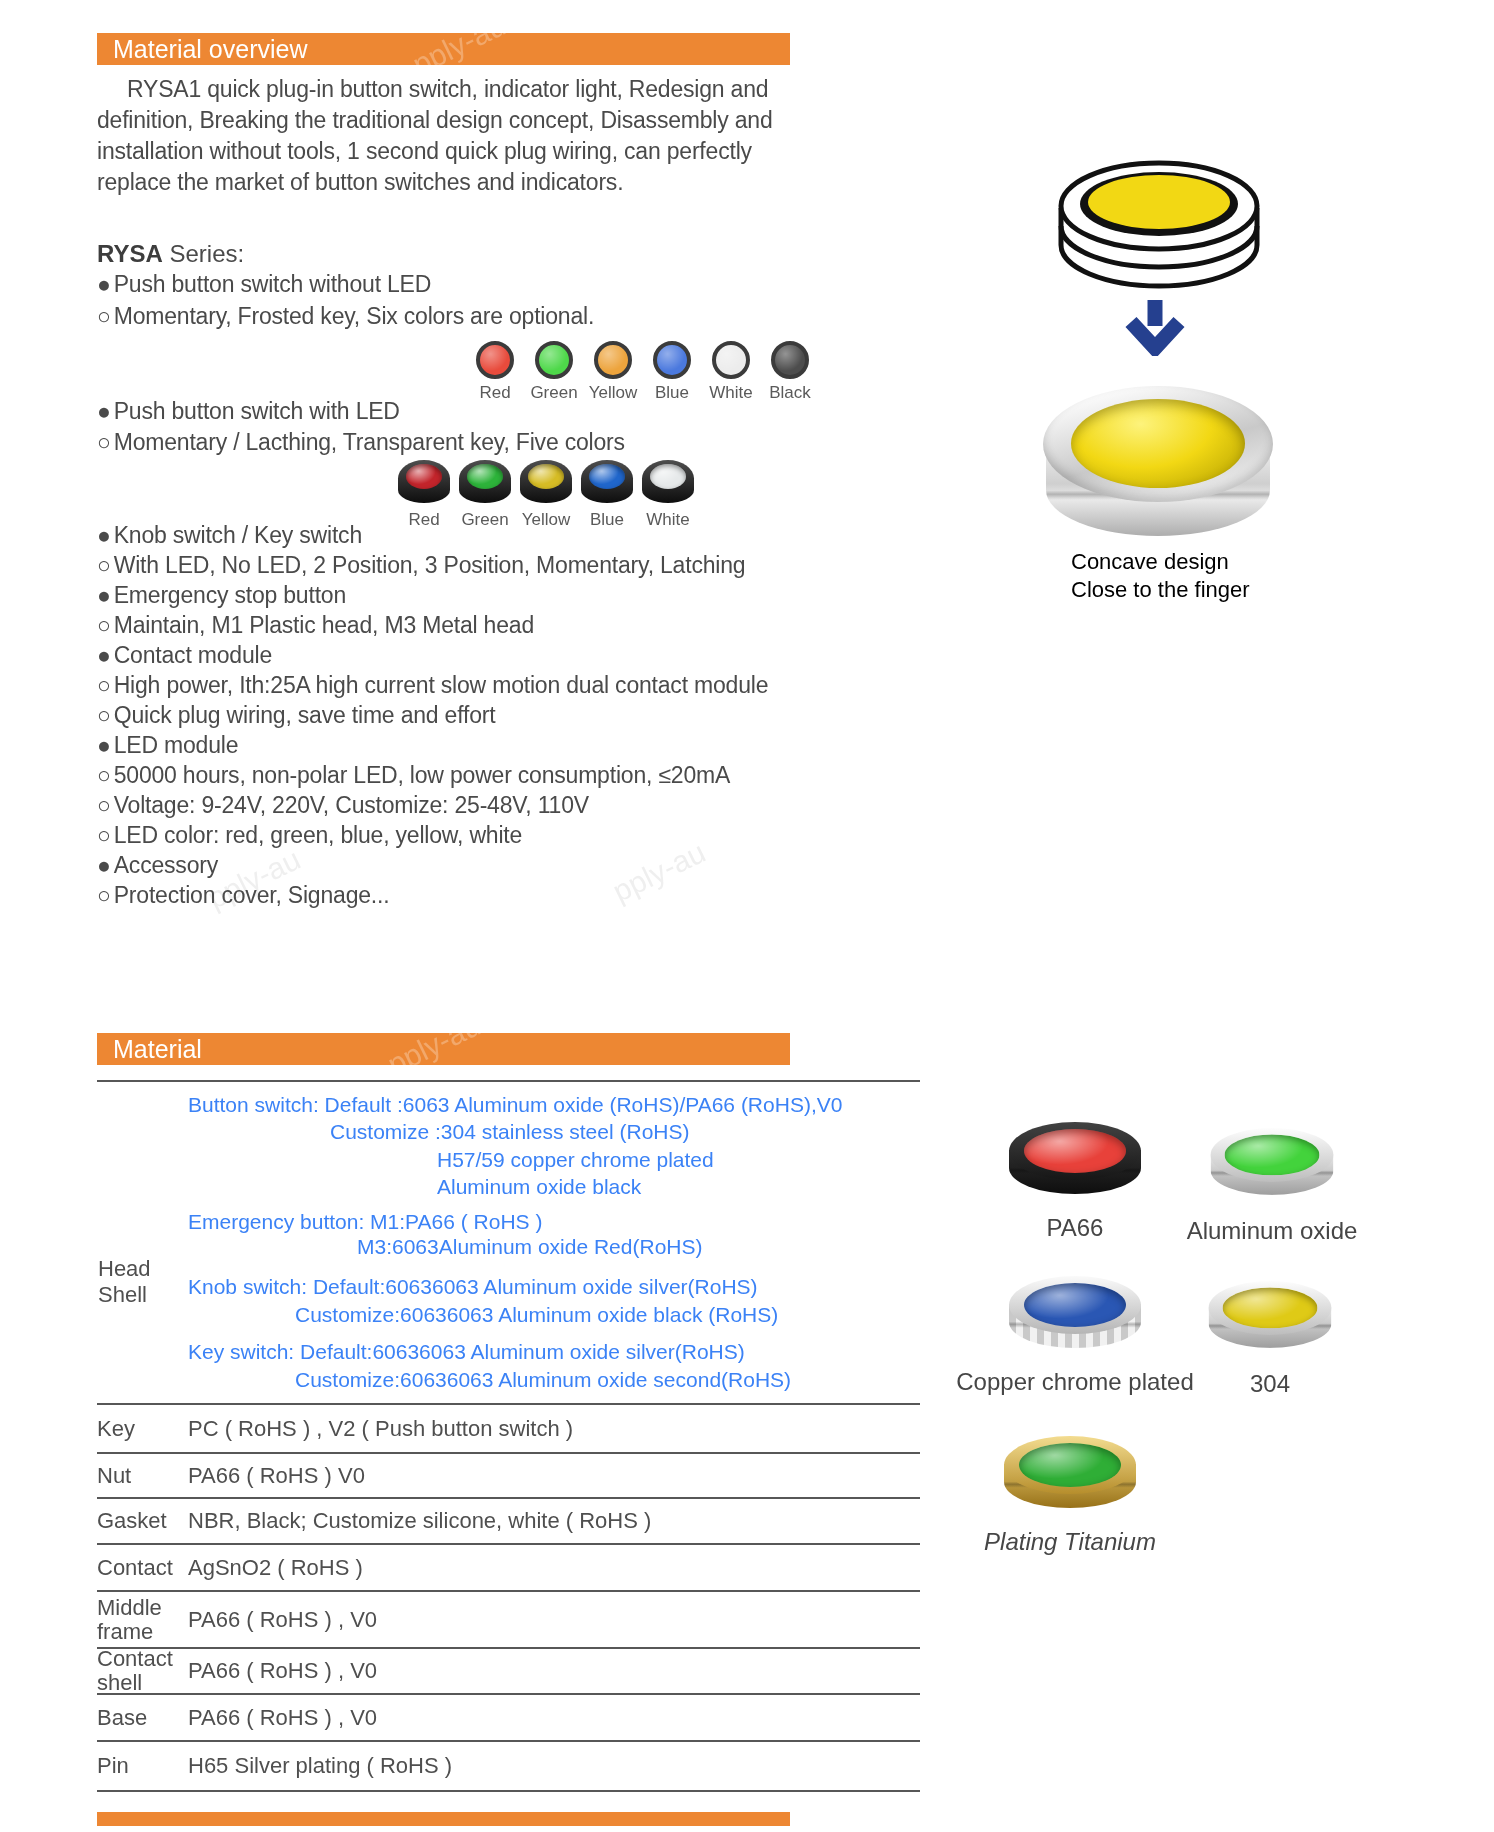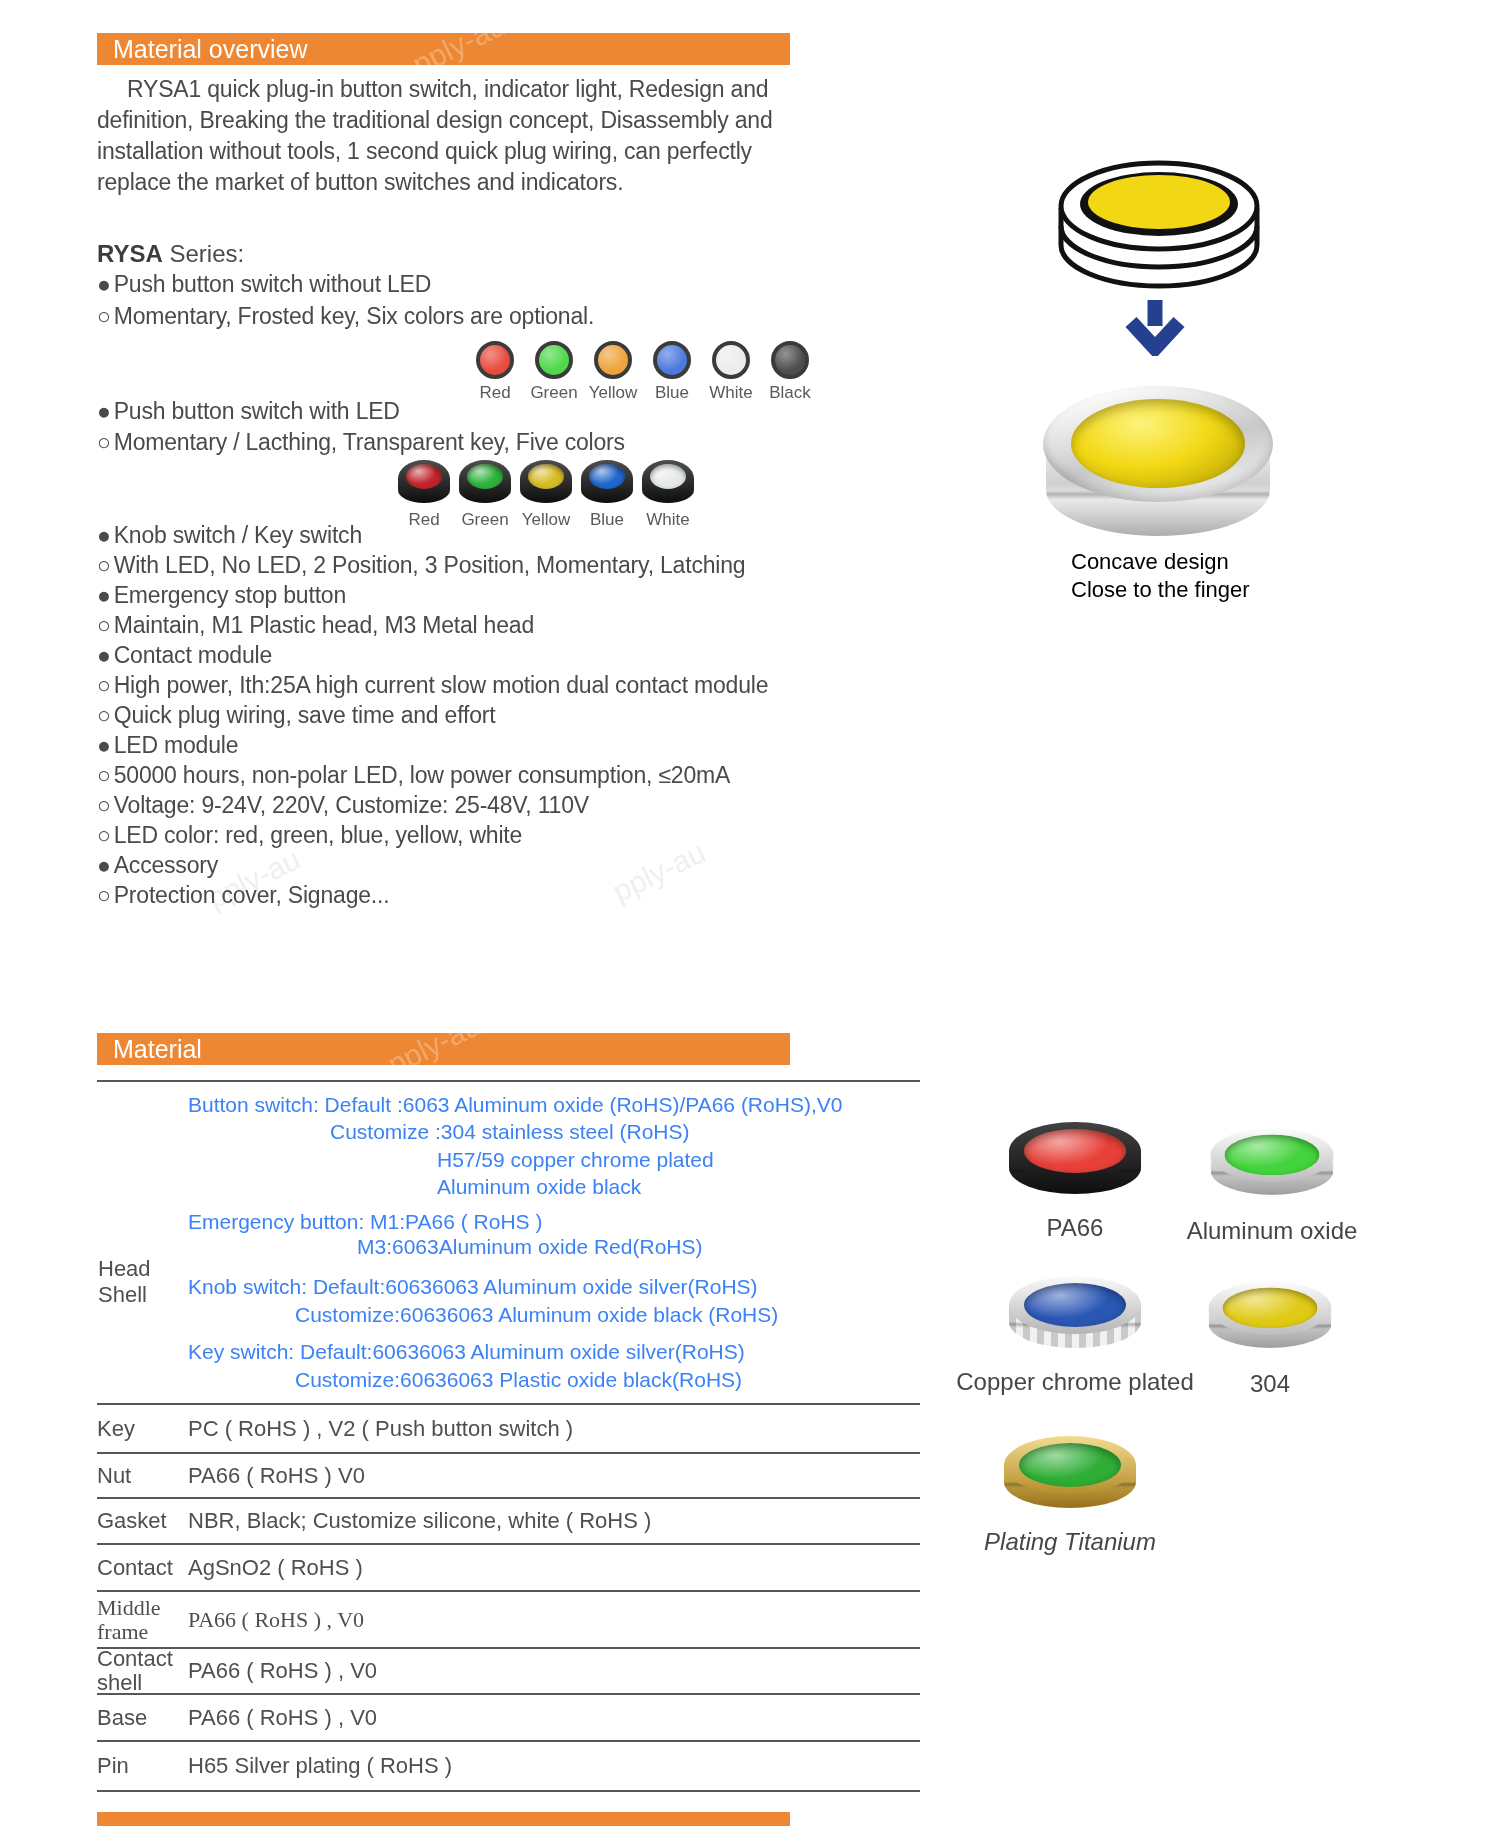--- a/index.html
+++ b/index.html
@@ -92,21 +92,21 @@
   .hs7 { left:107px; top:210px; }
   .hs8 { left:0;    top:247px; }
   .hs9 { left:107px; top:275px; }
 
   .mat-table { position:absolute; left:97px; top:1403px; width:823px; border-top:2px solid #575757; font-size:22px; color:#4f4f4f; }
   .mrow { display:flex; align-items:center; border-bottom:2px solid #575757; }
   .mrow:nth-child(1){ height:49px; }
   .mrow:nth-child(2){ height:45px; }
   .mrow:nth-child(3){ height:46px; }
   .mrow:nth-child(4){ height:47px; }
-  .mrow:nth-child(5){ height:57px;font-family:Liberation Serif, serif; }
+  .mrow:nth-child(5){ height:57px; }
   .mrow:nth-child(6){ height:46px; }
   .mrow:nth-child(7){ height:47px; }
   .mrow:nth-child(8){ height:50px; }
   .mlabel { width:91px; white-space:pre-line; line-height:24px; }
   .mvalue { flex:1; white-space:nowrap; }
 
   
   .mphoto { position:absolute; width:220px; display:flex; flex-direction:column; align-items:center; }
   .ph-pa66     { left:965px;  top:1122px; }
   .ph-alu      { left:1162px; top:1125px; }
@@ -286,21 +286,21 @@
   <div class="headshell">
     <div class="hsl hs0">Button switch: Default :6063 Aluminum oxide (RoHS)/PA66 (RoHS),V0</div>
     <div class="hsl hs1">Customize :304 stainless steel (RoHS)</div>
     <div class="hsl hs2">H57/59 copper chrome plated</div>
     <div class="hsl hs3">Aluminum oxide black</div>
     <div class="hsl hs4">Emergency button: M1:PA66 ( RoHS )</div>
     <div class="hsl hs5">M3:6063Aluminum oxide Red(RoHS)</div>
     <div class="hsl hs6">Knob switch: Default:60636063 Aluminum oxide silver(RoHS)</div>
     <div class="hsl hs7">Customize:60636063 Aluminum oxide black (RoHS)</div>
     <div class="hsl hs8">Key switch: Default:60636063 Aluminum oxide silver(RoHS)</div>
-    <div class="hsl hs9">Customize:60636063 Plastic oxide black(RoHS)</div>
+    <div class="hsl hs9">Customize:60636063 Aluminum oxide second(RoHS)</div>
   </div>
 
   <div class="mat-table">
     <div class="mrow">
       <div class="mlabel">Key</div>
       <div class="mvalue">PC ( RoHS ) ,  V2 ( Push button switch )</div>
     </div>
     <div class="mrow">
       <div class="mlabel">Nut</div>
       <div class="mvalue">PA66 ( RoHS )  V0</div>

